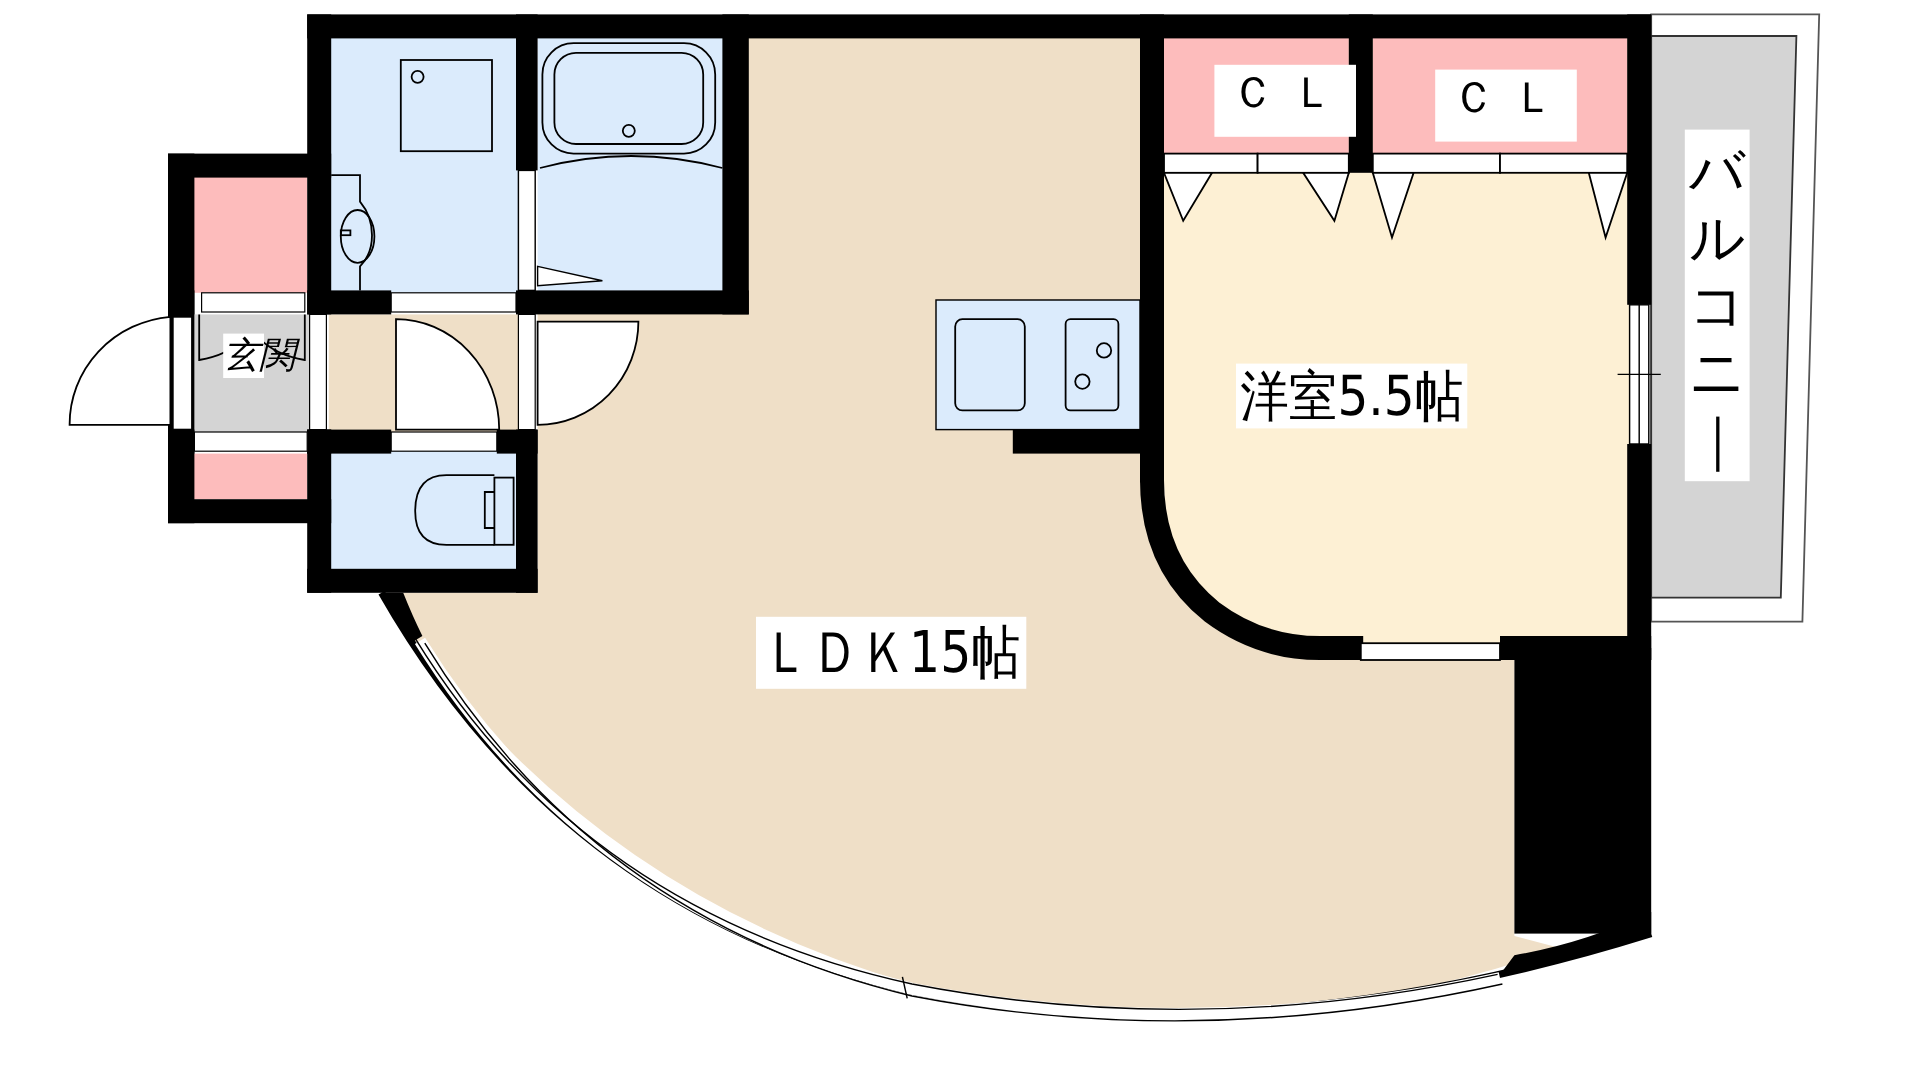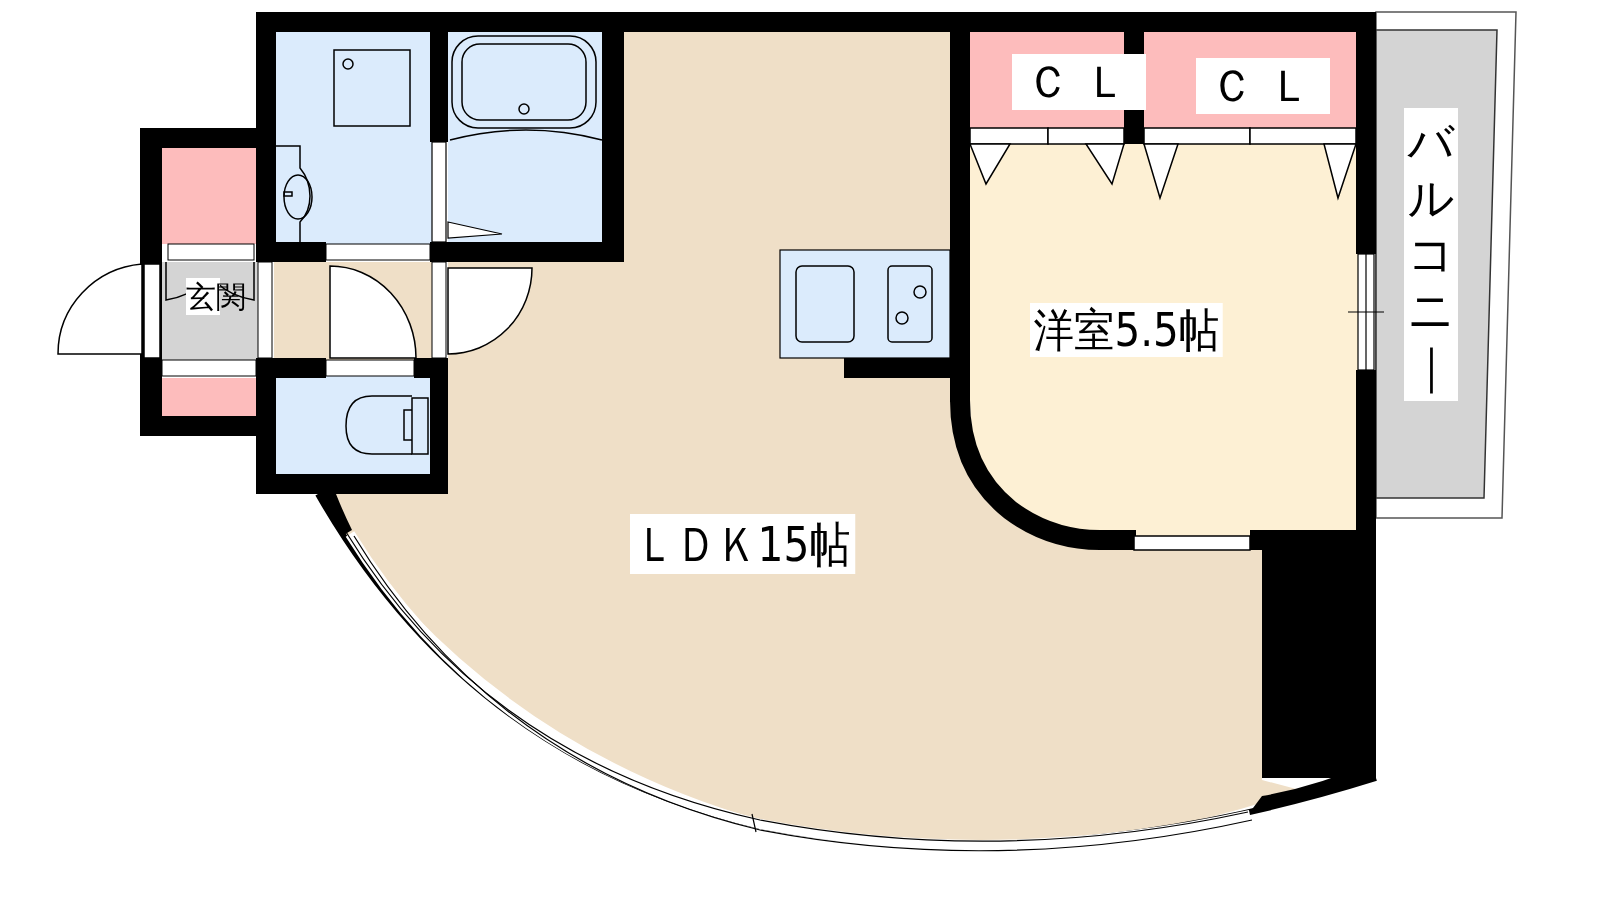--- a/index.html
+++ b/index.html
@@ -1,22 +1,22 @@
 <!DOCTYPE html>
 <html><head>
 <meta charset="utf-8">
 <style>
   html, body { margin:0; padding:0; background:#ffffff; }
   body { width:1600px; height:900px; overflow:hidden; position:relative; font-family:"DejaVu Sans", sans-serif; }
   #plan { position:absolute; left:0; top:0; width:1600px; height:900px; }
   .lbl { position:absolute; background:#ffffff; color:#000; font-family:"DejaVu Sans", sans-serif; line-height:1; white-space:nowrap; }
-  .lbl-cl { font-size:44px; letter-spacing:14px; padding:6px 4px 6px 14px; }
+  .lbl-cl { font-size:36px; letter-spacing:14px; padding:6px 4px 18px 14px; }
   .lbl-room { font-size:46px; padding:4px 4px; transform:scaleX(0.88); transform-origin:left top; }
   .lbl-ldk { font-size:48px; padding:6px 6px; transform:scaleX(0.85); transform-origin:left top; }
-  .lbl-genkan { font-size:30px; width:34px; text-align:right; padding:2px 0; line-height:1.1; }
+  .lbl-genkan { font-size:30px; width:34px; text-align:right; padding:2px 0; line-height:1.1;font-style:italic; }
   .lbl-balcony { font-size:46px; width:54px; text-align:center; padding:6px 0; line-height:1.22; }
 </style>
 </head>
 <body>
 
 <svg id="plan" viewBox="0 0 1600 900" xmlns="http://www.w3.org/2000/svg">
 
   <g>
     <polygon points="1376,12 1516,12 1502,518 1376,518" fill="#ffffff" stroke="#555" stroke-width="1.5"></polygon>
     <polygon points="1376,30 1497,30 1484,498 1376,498" fill="#d4d4d4" stroke="#333" stroke-width="1.5"></polygon>

